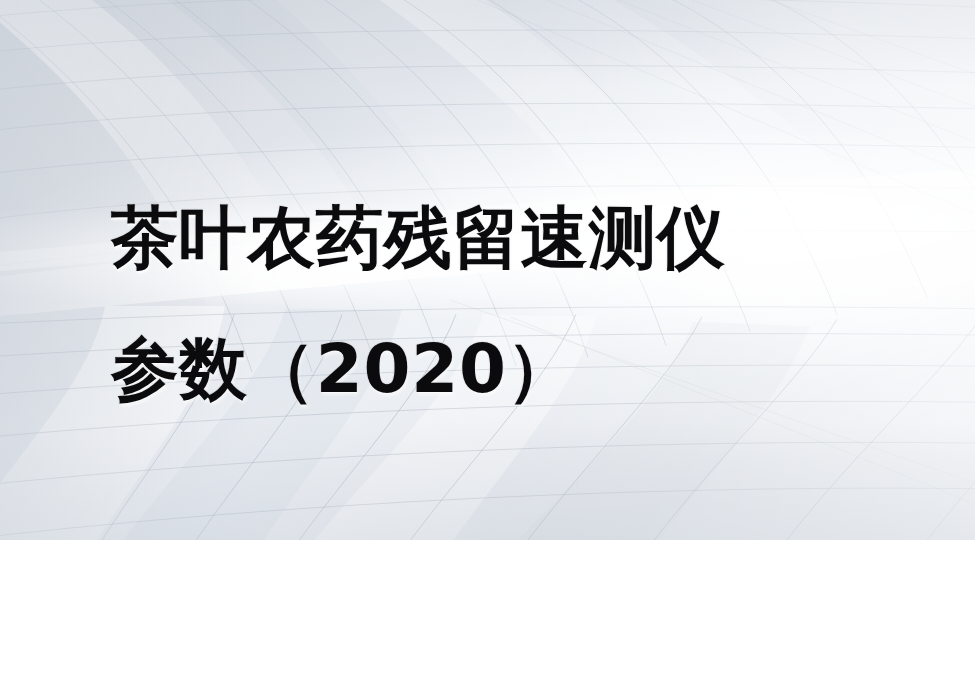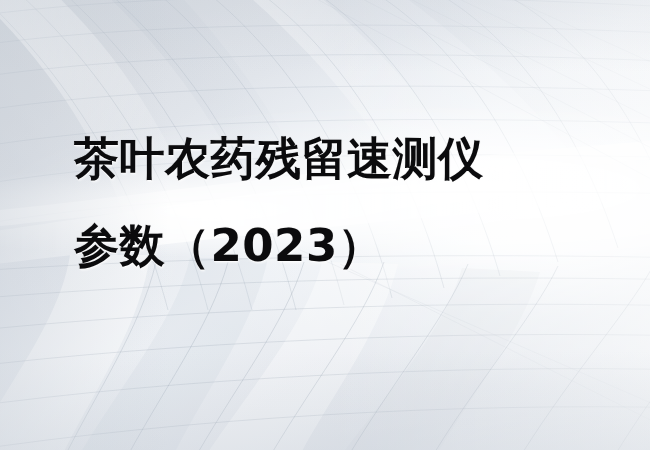--- a/index.html
+++ b/index.html
@@ -5,21 +5,21 @@
 <style>
   html, body {
     margin: 0;
     padding: 0;
     background: #ffffff;
   }
 
   #banner {
     position: relative;
     width: 650px;
-    height: 450px;
+    height: 360px;
     overflow: hidden;
     font-family: "DejaVu Sans", "Liberation Sans", sans-serif;
     background: #dfe3e8;
   }
 
   
   .bg-layer {
     position: absolute;
     inset: 0;
     width: 100%;
@@ -200,16 +200,16 @@
 
     <rect x="330" y="0" width="320" height="450" fill="url(#fadeRight)" opacity="0.62"></rect>
   </svg>
 
   <div class="bg-layer bg-sweep"></div>
 
   <div class="bg-layer bg-vignette"></div>
 
   <div id="title-block">
     <p class="title-line" id="title-line-1">茶叶农药残留速测仪</p>
-    <p class="title-line" id="title-line-2">参数（2023）</p>
+    <p class="title-line" id="title-line-2">参数（2020）</p>
   </div>
 
 </div>
 
 </body></html>

